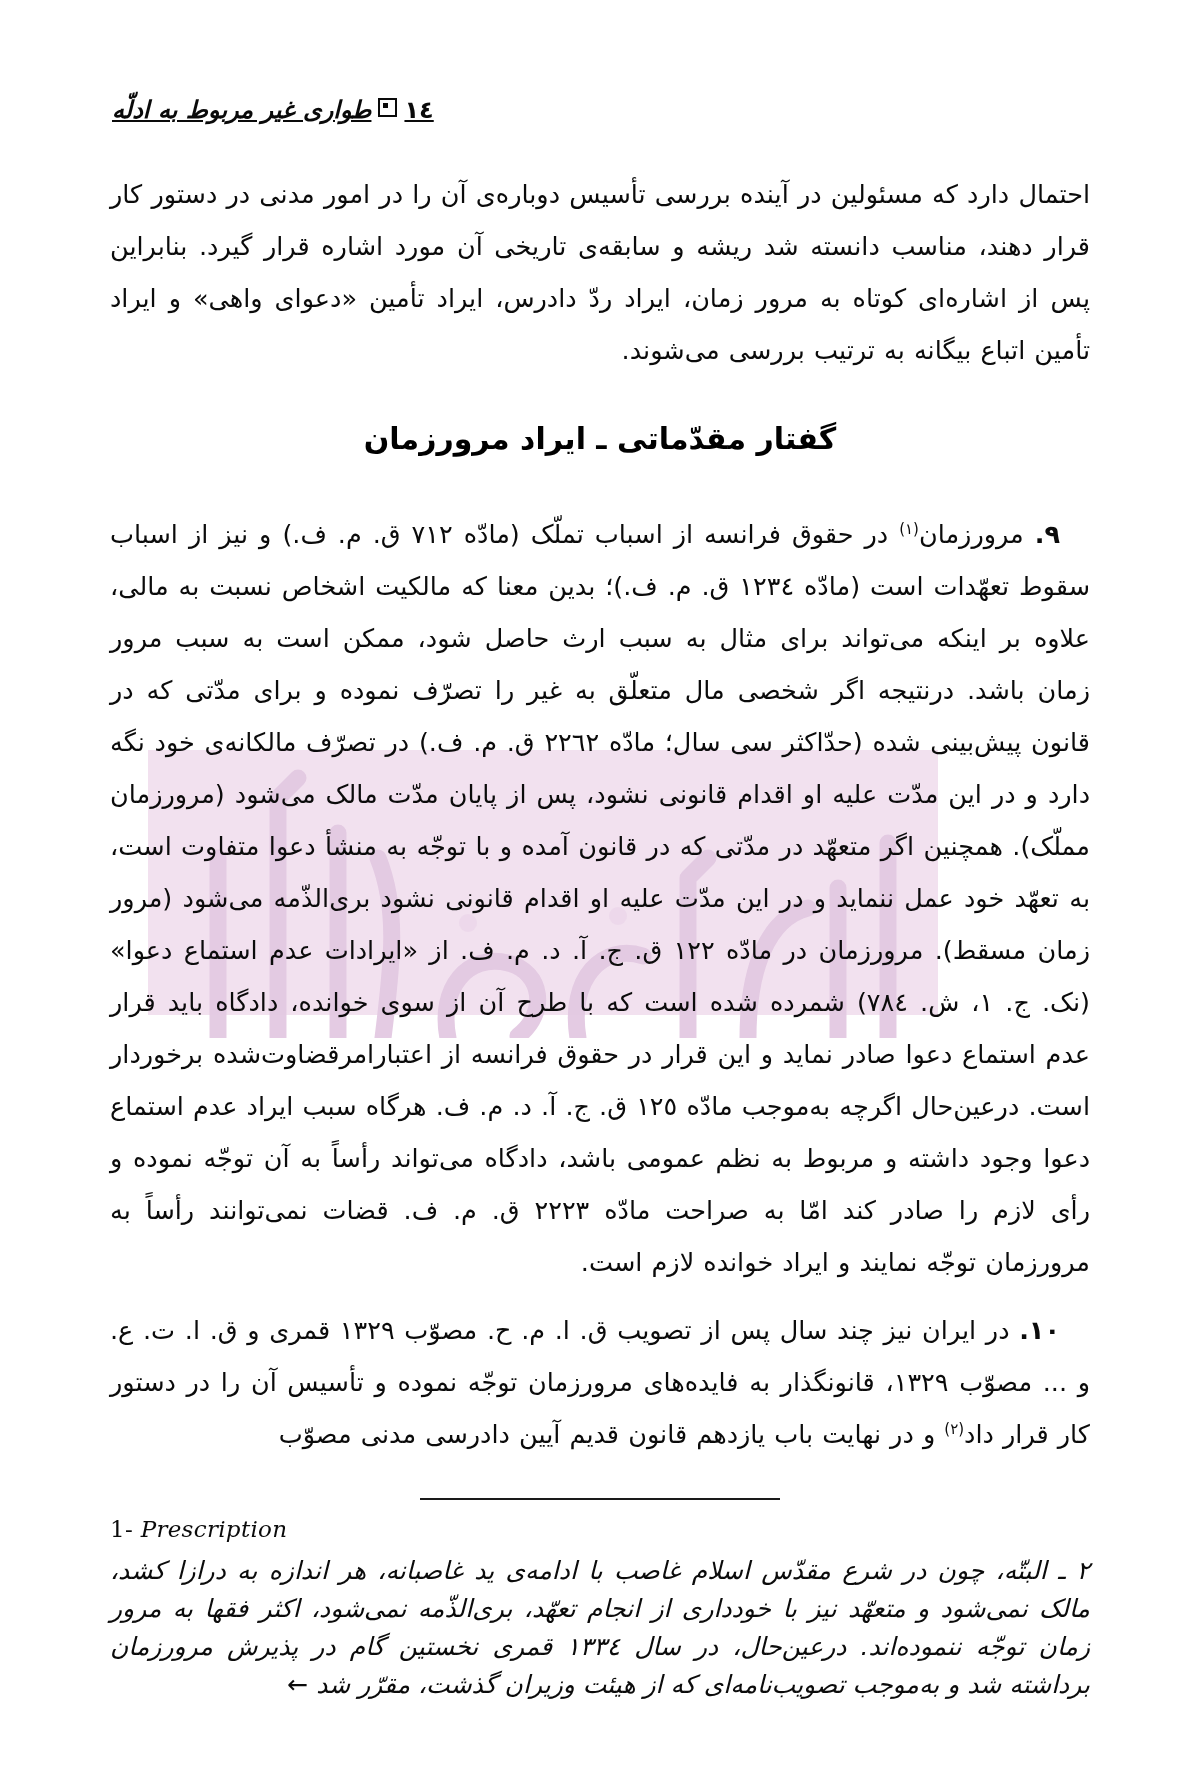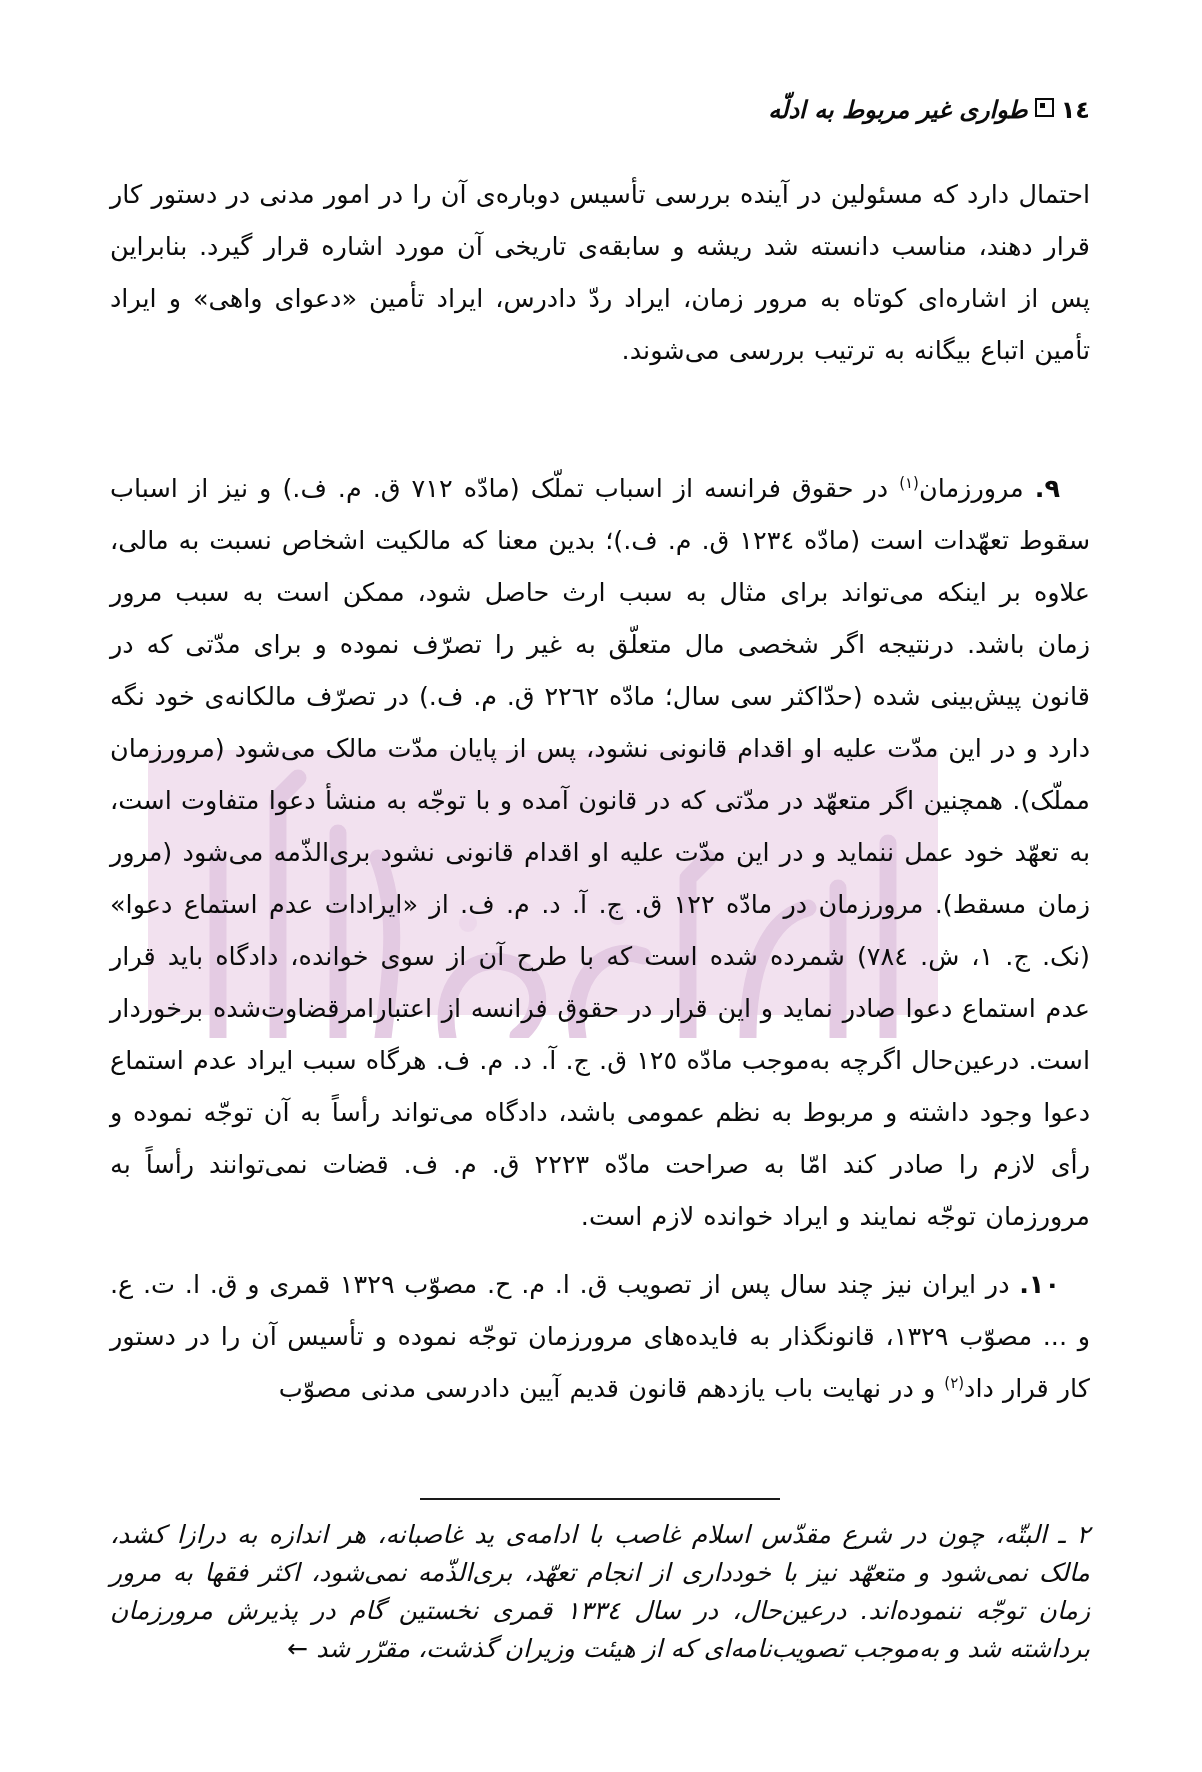--- a/index.html
+++ b/index.html
@@ -46,29 +46,30 @@
     width: 100%;
     height: 300px;
   }
 
   
   .running-header {
     position: absolute;
     top: 96px;
     right: 112px;
     left: 112px;
-    text-align: right;
+    text-align: left;
     direction: rtl;
     font-family: "DejaVu Sans", sans-serif;
     font-size: 24px;
     font-style: italic;
     font-weight: 600;
     color: #0a0a0a;
     white-space: nowrap;
     z-index: 2;
+    text-decoration: underline;
   }
   .running-header .folio {
     font-style: normal;
     font-weight: 600;
     letter-spacing: 0.5px;
   }
   .hdr-mark {
     display: inline-block;
     width: 15px;
     height: 15px;
@@ -204,31 +205,33 @@
   <div class="running-header">
     <span class="folio">١٤</span><span class="hdr-mark"></span><span>طواری غیر مربوط به ادلّه</span>
   </div>
 
   <div class="content">
 
     <p class="body">احتمال دارد که مسئولین در آینده بررسی تأسیس دوباره‌ی آن را در امور مدنی در دستور کار قرار دهند، مناسب دانسته شد ریشه و سابقه‌ی تاریخی آن مورد اشاره قرار گیرد. بنابراین پس از اشاره‌ای کوتاه به مرور زمان، ایراد ردّ دادرس، ایراد تأمین «دعوای واهی» و ایراد تأمین اتباع بیگانه به ترتیب بررسی می‌شوند.</p>
 
     <div class="heading-gap-top"></div>
 
+    <h2 class="section-heading">گفتار مقدّماتی ـ ایراد مرورزمان</h2>
 
     <div class="heading-gap-bottom"></div>
 
     <p class="body indent-first"><b>٩.</b><span> مرورزمان</span><sup class="fnref">(١)</sup><span> در حقوق فرانسه از اسباب تملّک (مادّه ٧١٢ ق. م. ف.) و نیز از اسباب سقوط تعهّدات است (مادّه ١٢٣٤ ق. م. ف.)؛ بدین معنا که مالکیت اشخاص نسبت به مالی، علاوه بر اینکه می‌تواند برای مثال به سبب ارث حاصل شود، ممکن است به سبب مرور زمان باشد. درنتیجه اگر شخصی مال متعلّق به غیر را تصرّف نموده و برای مدّتی که در قانون پیش‌بینی شده (حدّاکثر سی سال؛ مادّه ٢٢٦٢ ق. م. ف.) در تصرّف مالکانه‌ی خود نگه دارد و در این مدّت علیه او اقدام قانونی نشود، پس از پایان مدّت مالک می‌شود (مرورزمان مملّک). همچنین اگر متعهّد در مدّتی که در قانون آمده و با توجّه به منشأ دعوا متفاوت است، به تعهّد خود عمل ننماید و در این مدّت علیه او اقدام قانونی نشود بری‌الذّمه می‌شود (مرور زمان مسقط). مرورزمان در مادّه ١٢٢ ق. ج. آ. د. م. ف. از «ایرادات عدم استماع دعوا» (نک. ج. ١، ش. ٧٨٤) شمرده شده است که با طرح آن از سوی خوانده، دادگاه باید قرار عدم استماع دعوا صادر نماید و این قرار در حقوق فرانسه از اعتبارامرقضاوت‌شده برخوردار است. درعین‌حال اگرچه به‌موجب مادّه ١٢٥ ق. ج. آ. د. م. ف. هرگاه سبب ایراد عدم استماع دعوا وجود داشته و مربوط به نظم عمومی باشد، دادگاه می‌تواند رأساً به آن توجّه نموده و رأی لازم را صادر کند امّا به صراحت مادّه ٢٢٢٣ ق. م. ف. قضات نمی‌توانند رأساً به مرورزمان توجّه نمایند و ایراد خوانده لازم است.</span></p>
 
     <div class="para-gap-sm"></div>
 
     <p class="body indent-first"><b>١٠.</b><span> در ایران نیز چند سال پس از تصویب ق. ا. م. ح. مصوّب ١٣٢٩ قمری و ق. ا. ت. ع. و ... مصوّب ١٣٢٩، قانونگذار به فایده‌های مرورزمان توجّه نموده و تأسیس آن را در دستور کار قرار داد</span><sup class="fnref">(٢)</sup><span> و در نهایت باب یازدهم قانون قدیم آیین دادرسی مدنی مصوّب</span></p>
 
   </div>
 
   <div class="footnote-area">
     <div class="fn-rule"></div>
 
+    <p class="fn-latin"><span class="num">1-</span> <span>Prescription</span></p>
 
     <p class="fn-persian"><span>٢ ـ البتّه، چون در شرع مقدّس اسلام غاصب با ادامه‌ی ید غاصبانه، هر اندازه به درازا کشد، مالک نمی‌شود و متعهّد نیز با خودداری از انجام تعهّد، بری‌الذّمه نمی‌شود، اکثر فقها به مرور زمان توجّه ننموده‌اند. درعین‌حال، در سال ١٣٣٤ قمری نخستین گام در پذیرش مرورزمان برداشته شد و به‌موجب تصویب‌نامه‌ای که از هیئت وزیران گذشت، مقرّر شد</span> <span class="fn-cont-arrow">←</span></p>
   </div>
 
 </div>
 
 </body></html>

